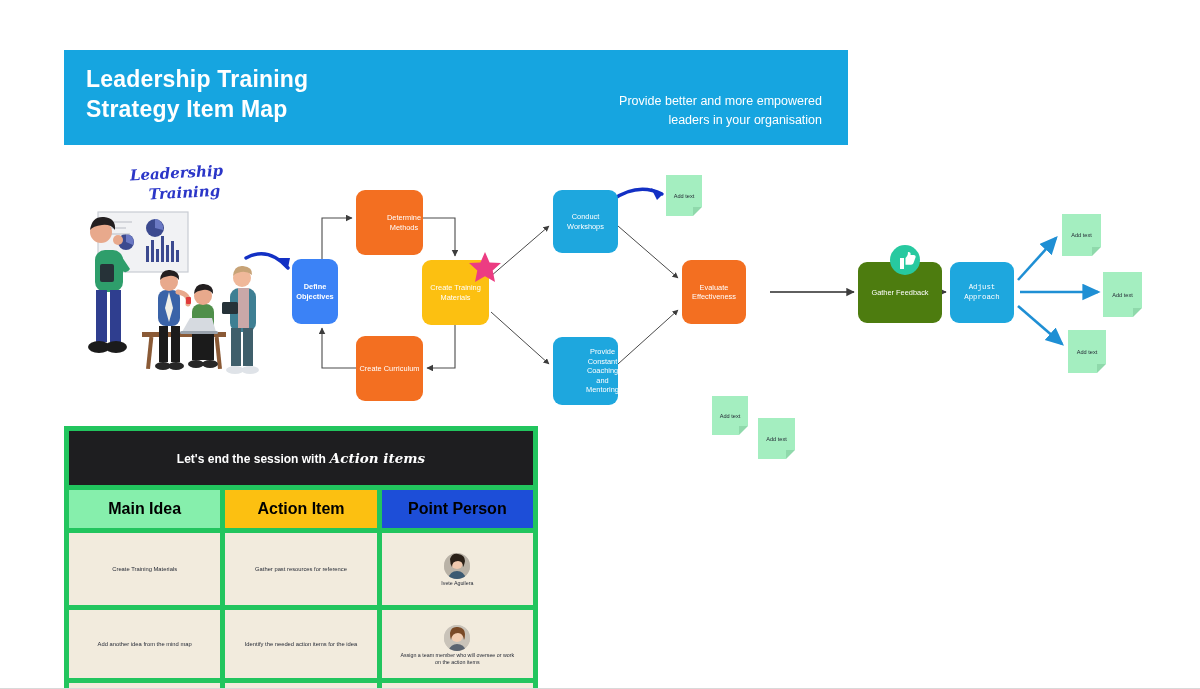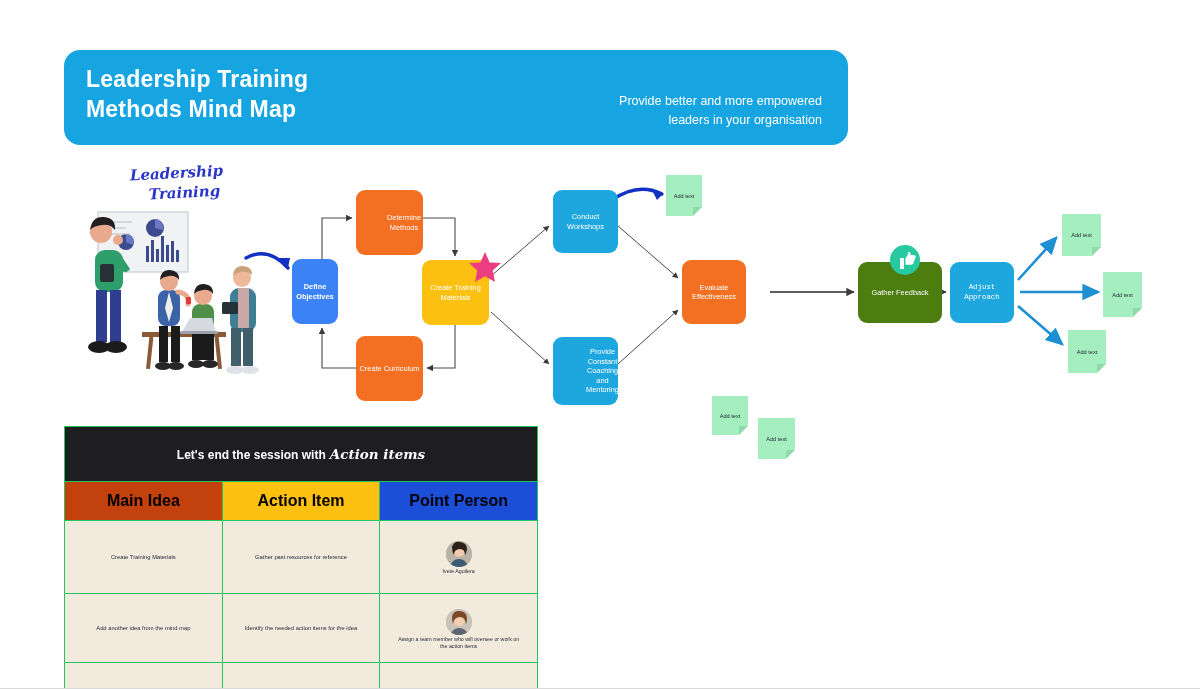--- a/index.html
+++ b/index.html
@@ -10,21 +10,20 @@
     overflow:hidden;
     position:relative;
   }
   .canvas{position:absolute;left:0;top:0;width:1200px;height:689px;}
   .bottom-rule{position:absolute;left:0;bottom:0;width:1200px;height:1px;background:#d9d9d9;}
 
   
   .header{
     position:absolute;left:64px;top:50px;width:784px;height:95px;
     background:#16a5e0;
-    border-radius:16px;
   }
   .header-title{
     position:absolute;left:22px;top:14px;
     color:#ffffff;font-weight:bold;font-size:23px;line-height:30px;
     letter-spacing:.2px;
   }
   .header-title div{white-space:nowrap;}
   .header-sub{
     position:absolute;right:26px;top:42px;width:310px;
     color:#ffffff;font-size:12.5px;line-height:19px;text-align:right;
@@ -80,30 +79,30 @@
 
   
   .star-badge{position:absolute;left:467px;top:250px;width:36px;height:36px;}
   .thumb-badge{position:absolute;left:888px;top:243px;width:34px;height:34px;}
 
   
   .tbl{
     position:absolute;left:64px;top:426px;width:474px;
     border-collapse:collapse;table-layout:fixed;
   }
-  .tbl td,.tbl th{border:1px solid #22c55e;padding:10px;}
+  .tbl td,.tbl th{border:5px solid #22c55e;padding:10px;}
   .tbl-title{
     background:#1e1e20;color:#ffffff;height:34px;
     font-size:12px;font-weight:bold;text-align:center;vertical-align:middle;
   }
   .tbl-title .script{
     font-family:"DejaVu Serif", serif;font-style:italic;font-size:13.5px;
     margin-left:4px;
   }
-  .th-main{background:#c2410c;}
+  .th-main{background:#86efac;}
   .th-act {background:#fcc011;margin-top:24px;}
   .th-pt  {background:#1d4ed8;}
   .tbl tbody td{
     background:#f2ebdd;color:#1f2430;font-size:5.8px;text-align:center;
     vertical-align:middle;
   }
   .r1 td{height:52px;}
   .r2 td{height:48px;}
   .r3 td{height:48px;}
   .avatar{
@@ -114,21 +113,21 @@
   .cell-note{font-size:5.3px;line-height:7px;padding:0 6px;}
 </style>
 </head>
 <body>
 
 <div class="canvas">
 
   <div class="header">
     <div class="header-title">
       <div>Leadership Training</div>
-      <div>Methods Mind Map</div>
+      <div>Strategy Item Map</div>
     </div>
     <div class="header-sub">
       <div>Provide better and more empowered</div>
       <div>leaders in your organisation</div>
     </div>
   </div>
 
   <div class="script-label">
     <span>Leadership</span>
     <span class="l2">Training</span>

